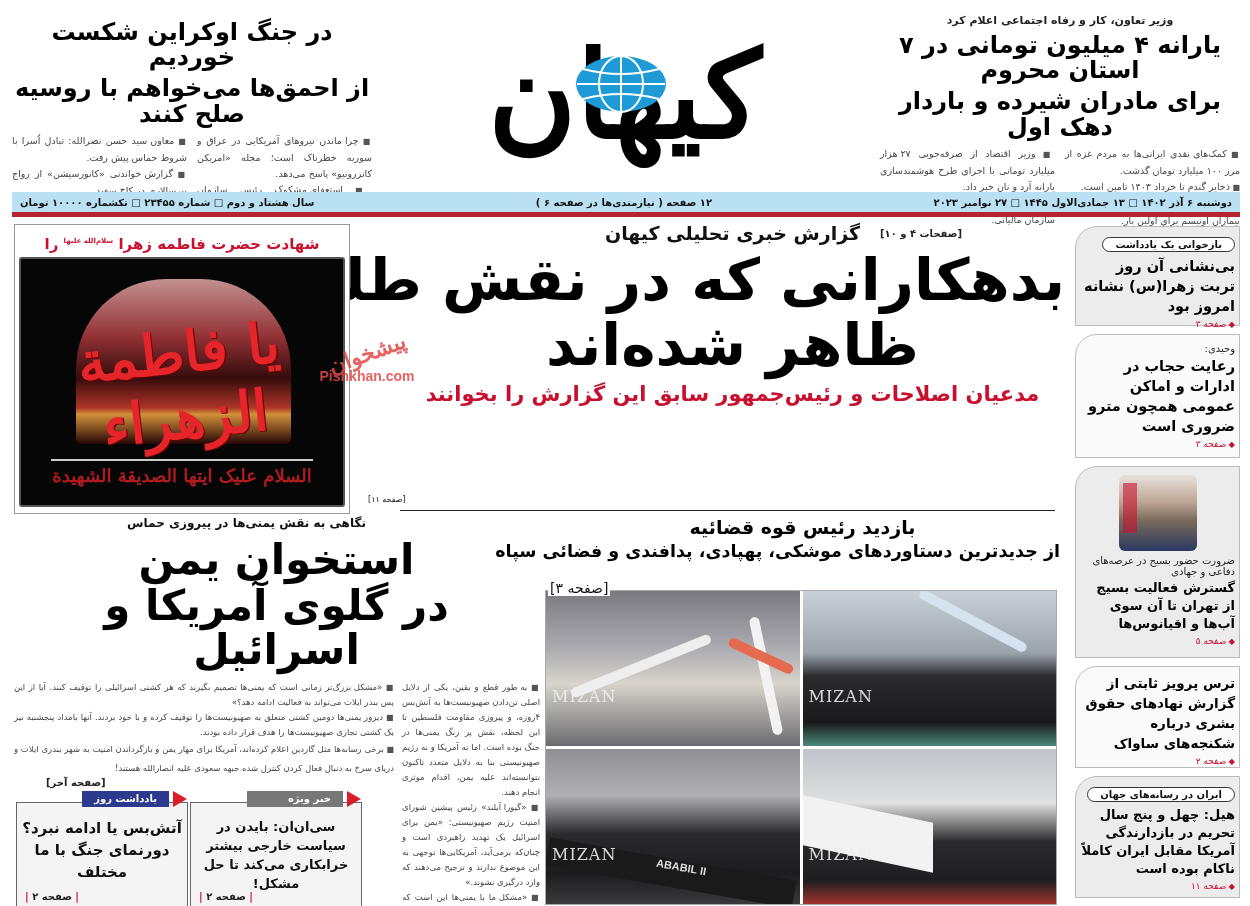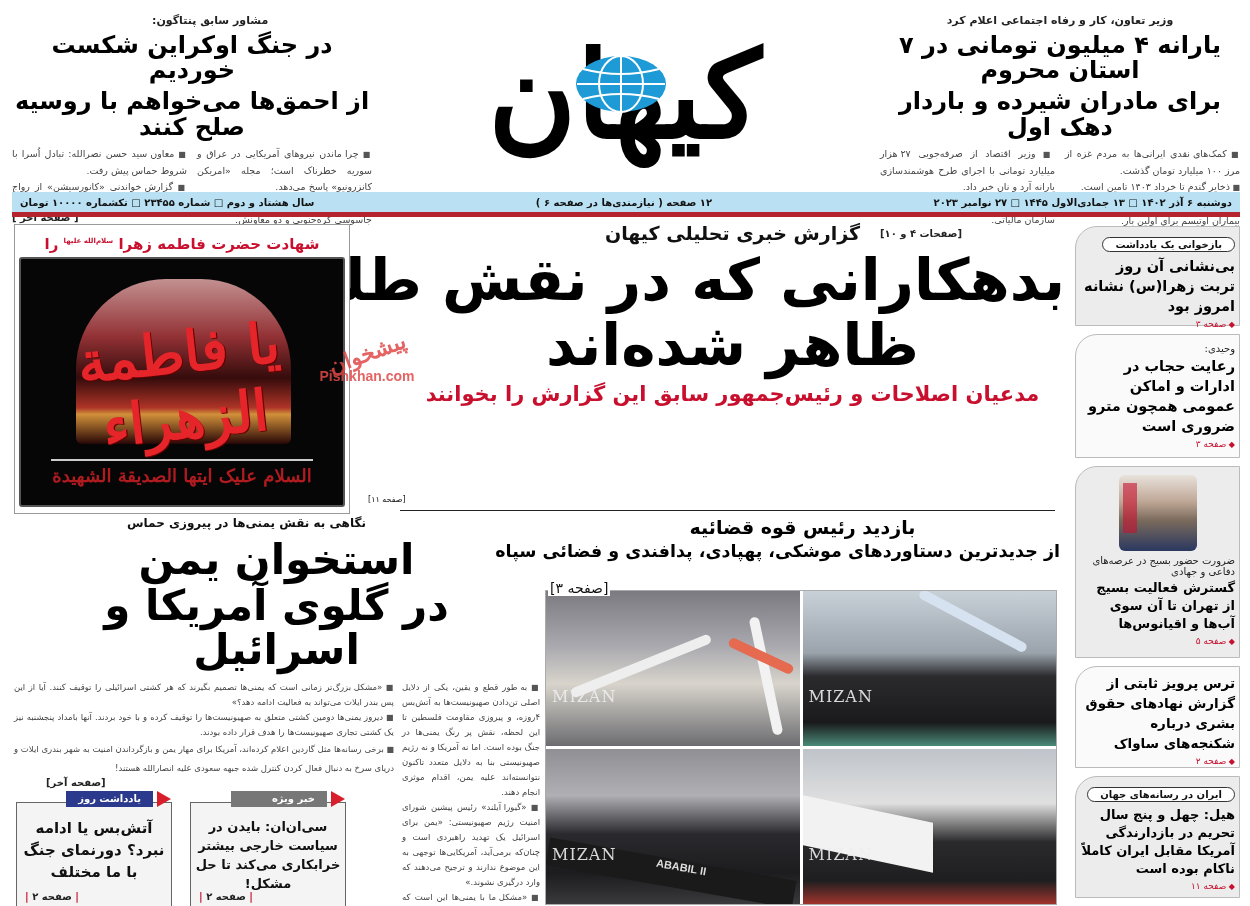--- a/index.html
+++ b/index.html
@@ -50,21 +50,21 @@
   .photo { position: relative; overflow: hidden; }
   .p1 { background: linear-gradient(180deg, #c8d0d8 0%, #9aa3ab 40%, #2b2b2e 55%, #1a1a1c 85%, #4a8a78 100%); }
   .p2 { background: linear-gradient(180deg, #7a7a80 0%, #a8a8ae 35%, #d8d4cc 60%, #6c6c70 100%); }
   .p3 { background: linear-gradient(180deg, #bfc4ca 0%, #e0e0e0 35%, #2a2a2c 60%, #1e1e20 85%, #a0342c 100%); }
   .p4 { background: linear-gradient(180deg, #8f8f94 0%, #b0b0b4 30%, #2a2a2e 55%, #1c1c1f 80%, #3a3a3c 100%); }
   .mizan { position: absolute; left: 6px; bottom: 40px; font-family: "DejaVu Serif", serif; font-size: 16px; color: #eee; letter-spacing: 1px; direction: ltr; opacity: 0.9; }
   .missile { position: absolute; height: 10px; background: #eee; border-radius: 5px; }
   .ababil { position: absolute; direction: ltr; font-family: "Liberation Sans", sans-serif; font-size: 11px; color: #ddd; font-weight: bold; }
 
   
-  .tagbox { position: absolute; width: 156px; height: 105px; border: 1px solid #666; border-top-left-radius: 0; background: #f4f4f4; text-align: center; }
+  .tagbox { position: absolute; width: 172px; height: 105px; border: 1px solid #666; border-top-left-radius: 0; background: #f4f4f4; text-align: center; }
   .tag { position: absolute; top: -12px; right: 18px; height: 16px; padding: 0 12px; font-size: 10px; font-weight: bold; color: #fff; line-height: 16px; }
   .tag.blue { background: #2b3a8c; }
   .tag.gray { background: #777; padding-left: 41px; }
   .tag-arrow { position: absolute; top: -12px; width: 0; height: 0; border-top: 8px solid transparent; border-bottom: 8px solid transparent; border-left: 14px solid #d81e2a; }
   .tagbox .t-hl { font-size: 15px; font-weight: 900; line-height: 22px; margin-top: 14px; padding: 0 4px; }
   .tagbox .t-ref { position: absolute; left: 8px; bottom: 4px; font-size: 10px; font-weight: bold; color: #222; }
   .tagbox .t-ref::before { content: "| "; color: #c8102e; }
   .tagbox .t-ref::after { content: " |"; color: #c8102e; }
 
   .hr { height: 1px; background: #222; }
@@ -100,21 +100,20 @@
     </div>
     <div style="flex:1;">
       <div class="body-sm bullet">وزیر اقتصاد از صرفه‌جویی ۲۷ هزار میلیارد تومانی با اجرای طرح هوشمندسازی یارانه آرد و نان خبر داد.</div>
       <div class="body-sm bullet">معرفی مالکان دارای ۲۰ خانه خالی به سازمان مالیاتی.</div>
       <div class="pageref" style="text-align:left;">[صفحات ۴ و ۱۰]</div>
     </div>
   </div>
 </div>
 
 <div class="abs center" style="left:12px; top:14px; width:360px;">
-  <div class="kicker" style="text-align:left; padding-left:140px;">مشاور سابق پنتاگون:</div>
   <div class="hl-xl" style="font-size:24px; margin-top:6px;">در جنگ اوکراین شکست خوردیم</div>
   <div class="hl-xl" style="font-size:24px; margin-top:6px;">از احمق‌ها می‌خواهم با روسیه صلح کنند</div>
   <div style="display:flex; gap:10px; margin-top:6px;">
     <div style="flex:1;">
       <div class="body-sm bullet">چرا ماندن نیروهای آمریکایی در عراق و سوریه خطرناک است؛ مجله «امریکن کانزرونیو» پاسخ می‌دهد.</div>
       <div class="body-sm bullet">استعفای مشکوک رئیس سازمان جاسوسی کره‌جنوبی و دو معاونش.</div>
     </div>
     <div style="flex:1;">
       <div class="body-sm bullet">معاون سید حسن نصرالله: تبادل اُسرا با شروط حماس پیش رفت.</div>
       <div class="body-sm bullet">گزارش خواندنی «کانورسیشن» از رواج پیرسالاری در کاخ سفید.</div>

